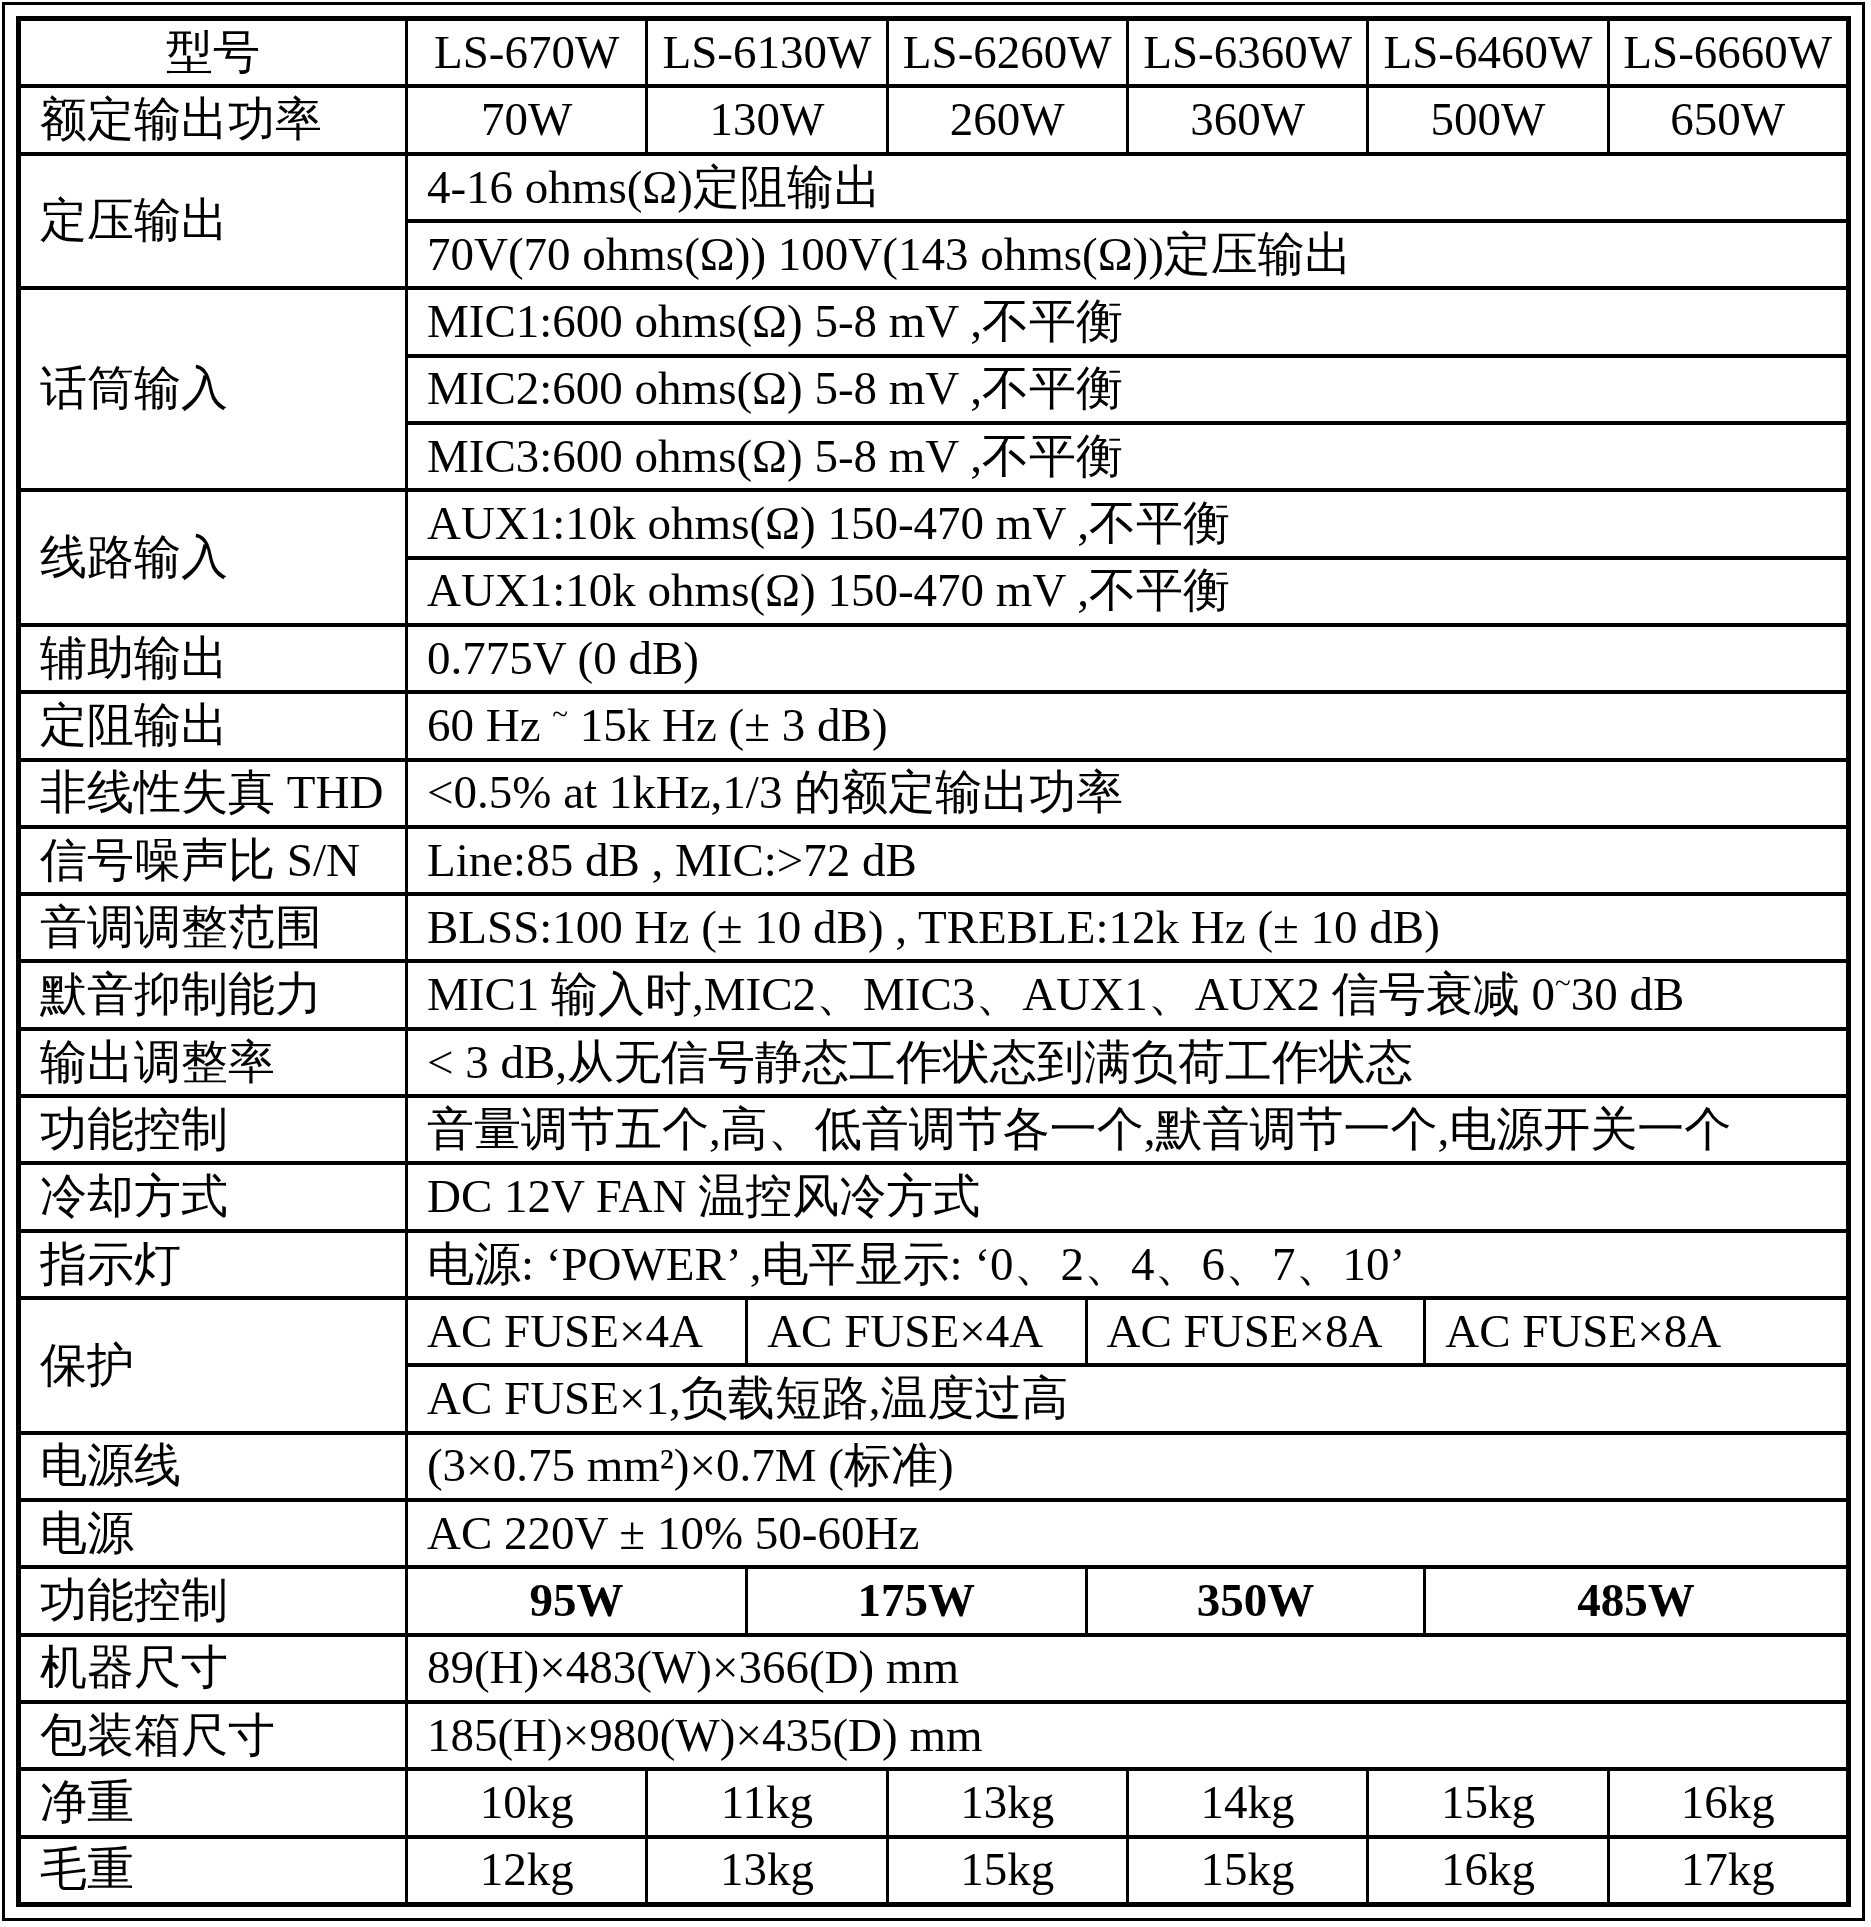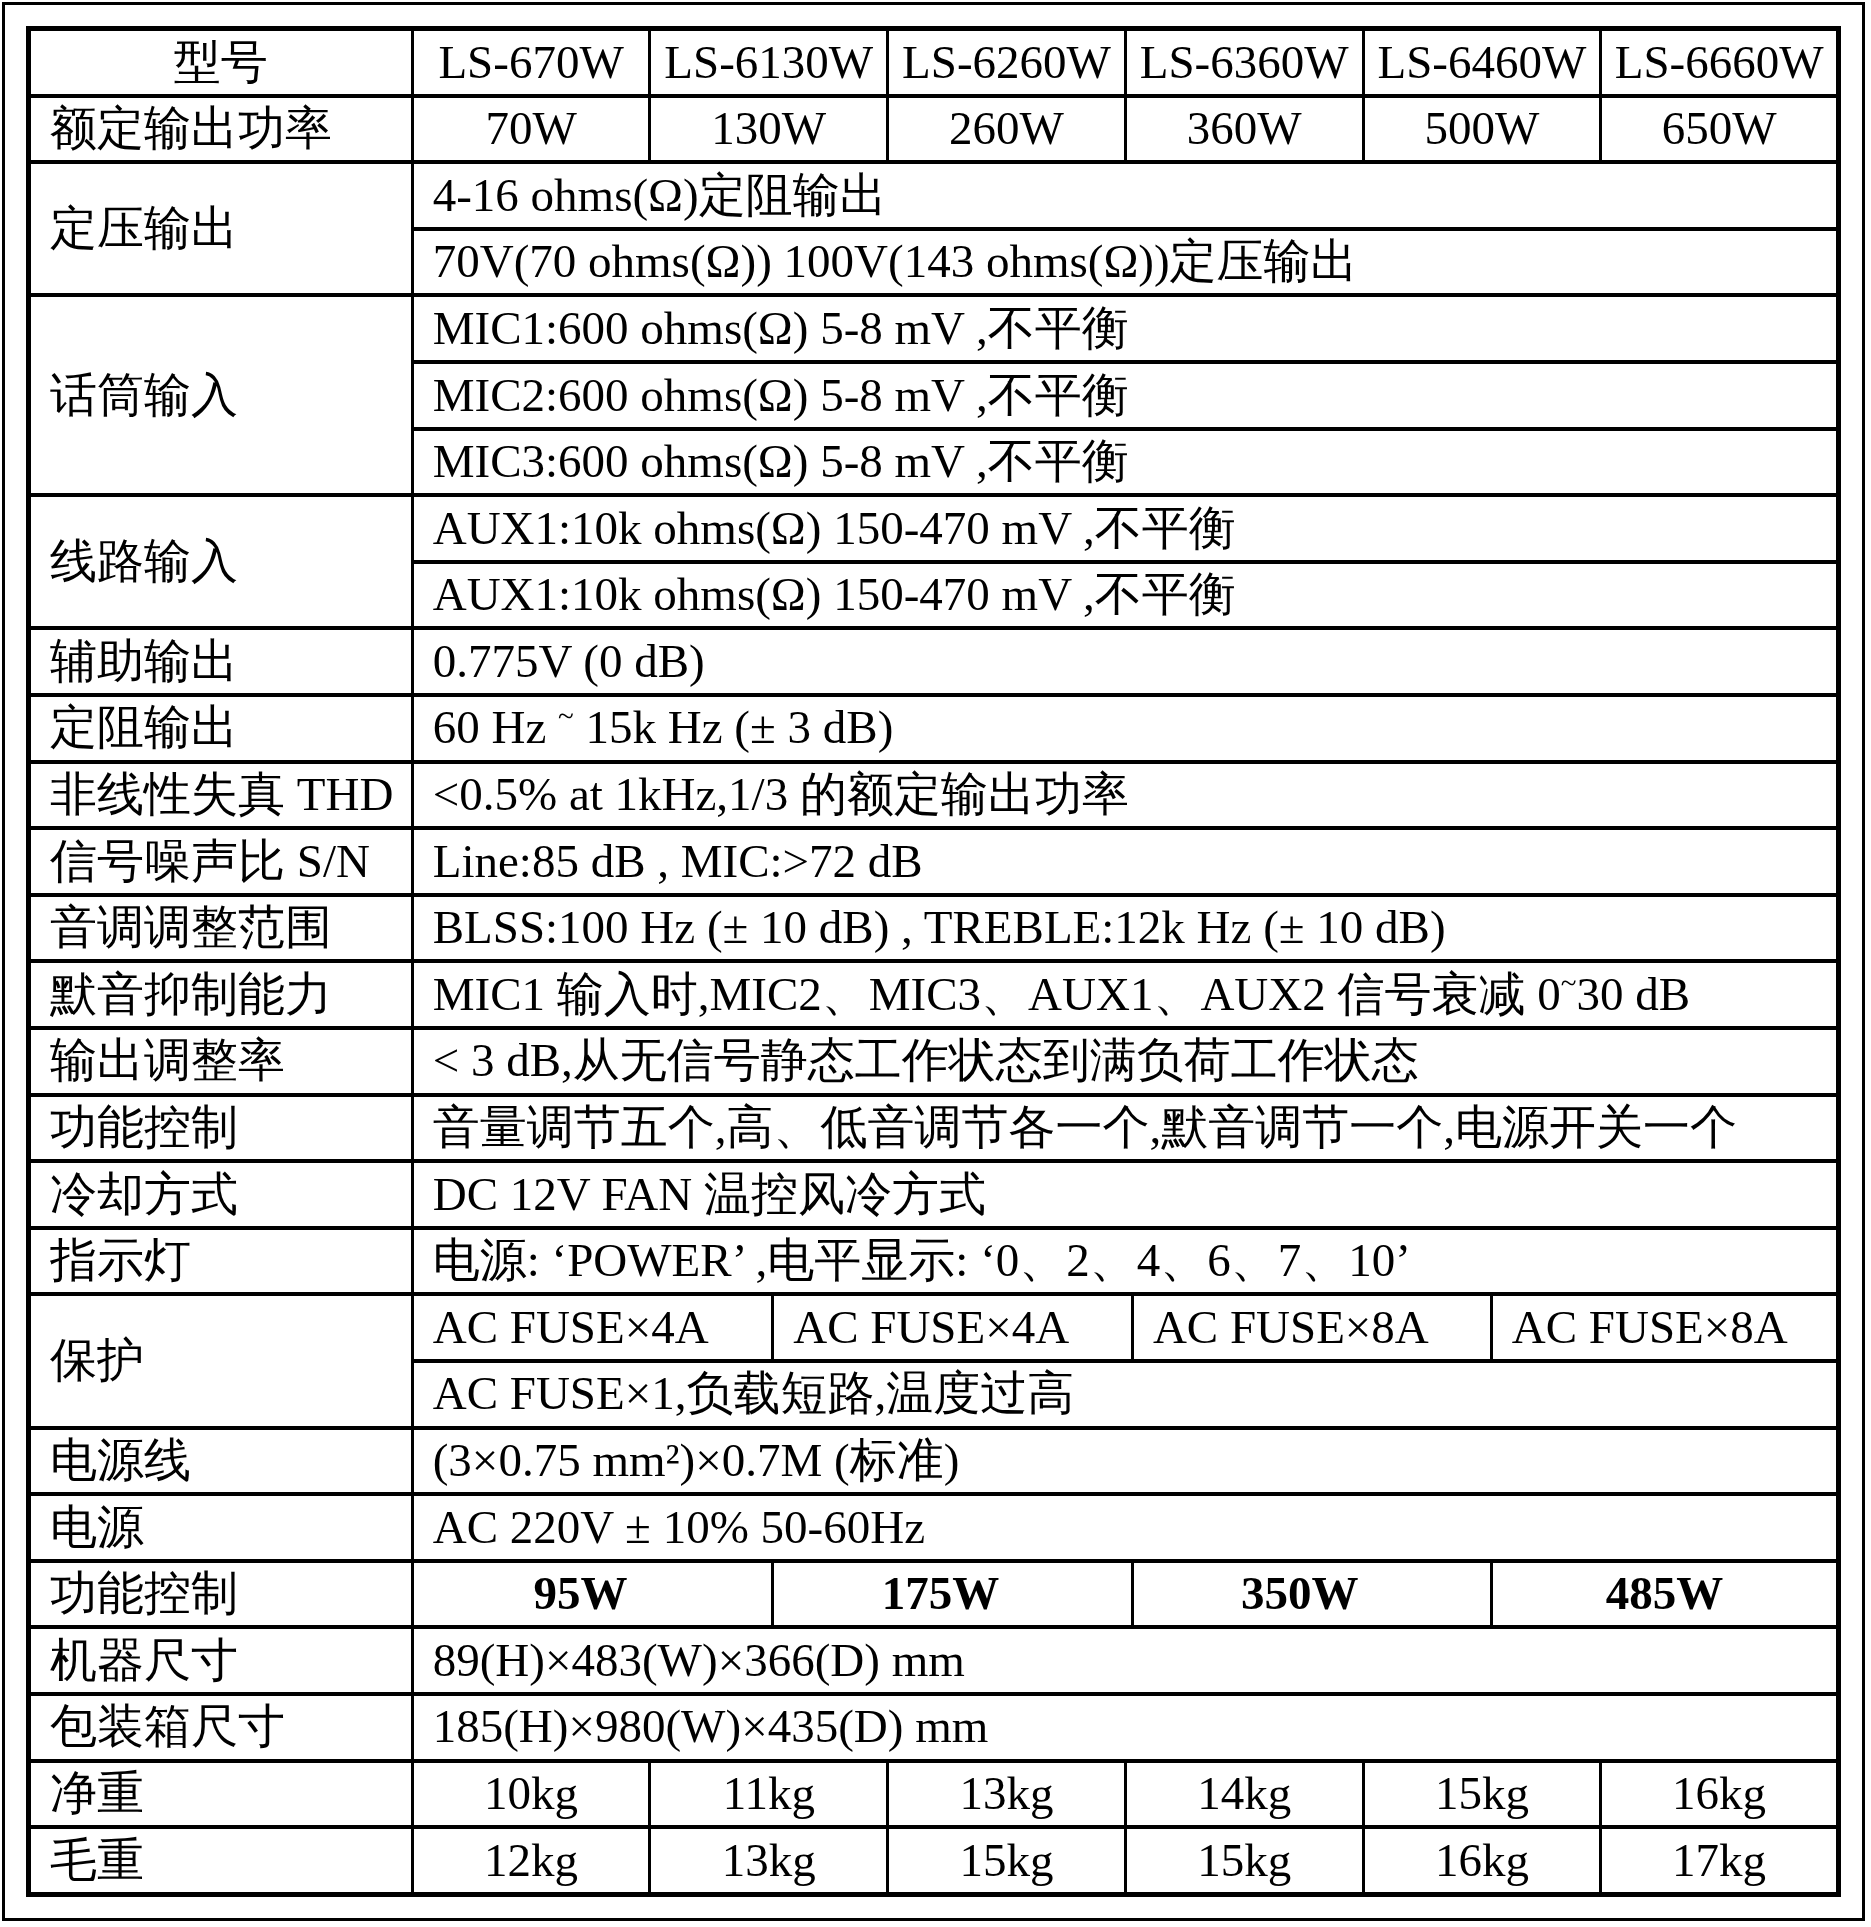--- a/index.html
+++ b/index.html
@@ -13,21 +13,21 @@
     position: relative;
     font-family: "Liberation Serif", "DejaVu Serif", serif;
     color: #000;
   }
   .outer-frame {
     position: absolute;
     top: 2px; left: 2px;
     width: 1863px; height: 1919px;
     border: 3px solid #000;
     box-sizing: border-box;
-    padding: 21px;
+    padding: 11px;
   }
   table.spec {
     width: 100%;
     height: 100%;
     border-collapse: collapse;
     table-layout: fixed;
     border: 5px solid #000;
   }
   col.c-label { width: 21.2%; }
   col.c-model { width: 13.1333%; }
@@ -48,21 +48,20 @@
     padding: 0 2px;
   }
   td.nest {
     padding: 0;
   }
   .split4 {
     display: grid;
     grid-template-columns: 23.45% 23.6% 23.55% 1fr;
     height: 100%;
     align-items: stretch;
-    gap: 24px;
   }
   .split4 > div {
     border-left: 3px solid #000;
     display: flex;
     align-items: center;
     padding-left: 19px;
     overflow: hidden;
     white-space: nowrap;
   }
   .split4 > div:first-child { border-left: none; }

